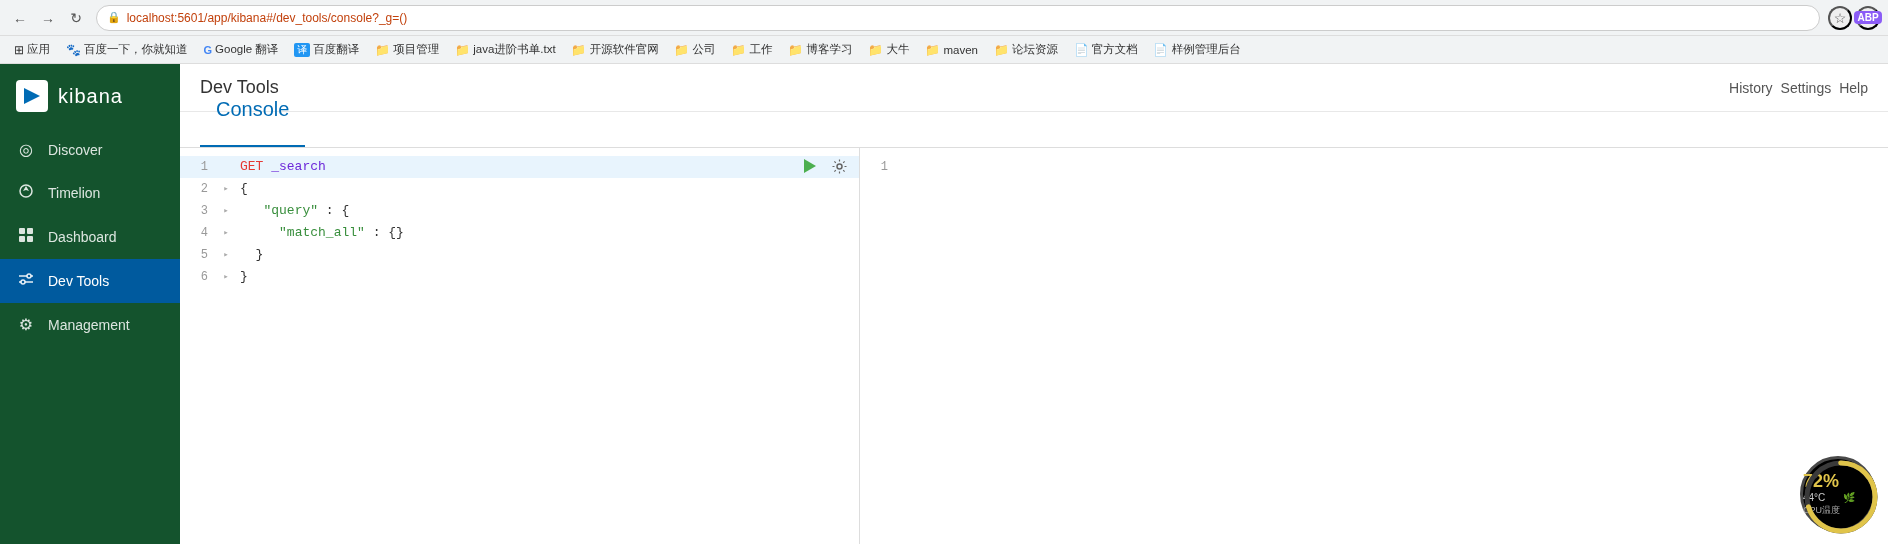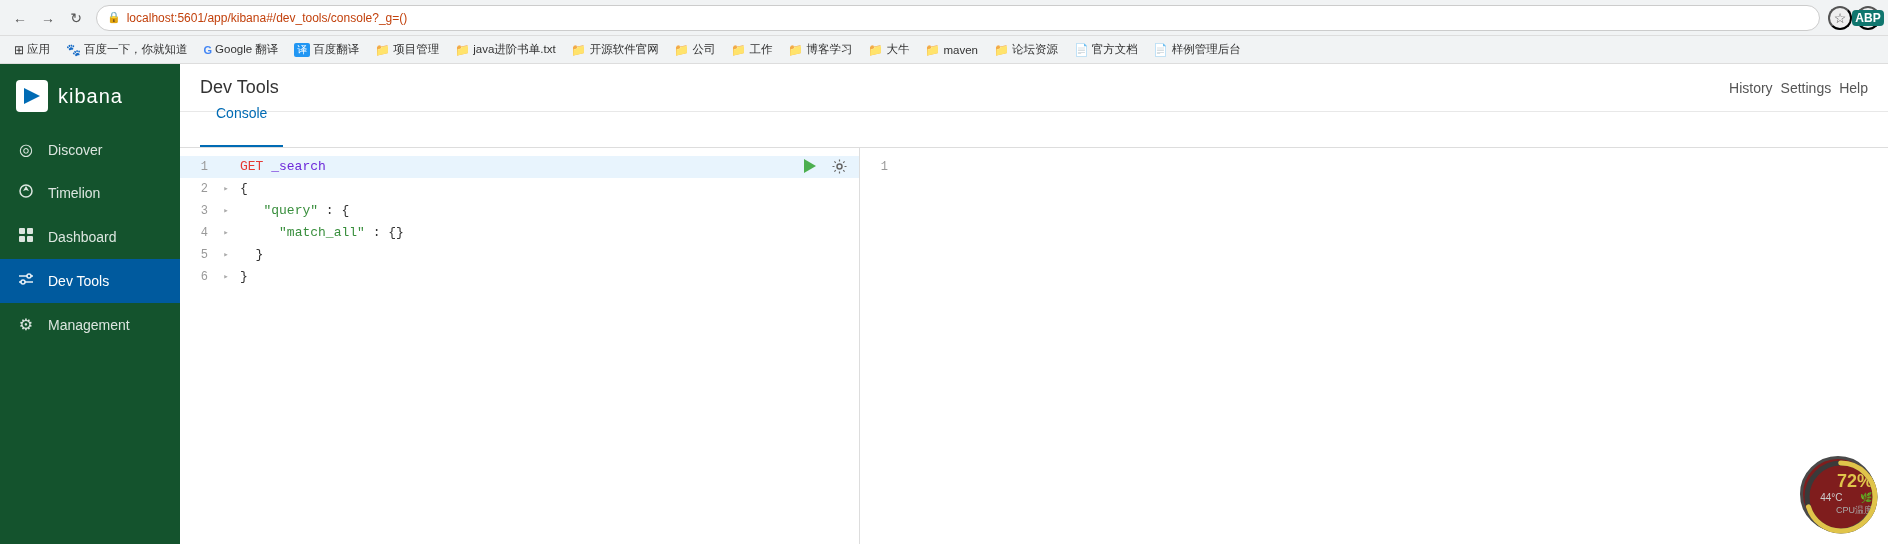--- a/index.html
+++ b/index.html
@@ -40,21 +40,21 @@
       align-items: center;
       padding: 0 10px;
       font-size: 12px;
       color: #333;
       gap: 6px;
     }
     .address-bar .lock-icon { color: #5f6368; font-size: 11px; }
     .address-text { flex: 1; font-size: 12px; color: #c2410c; }
     .browser-actions { display: flex; gap: 4px; align-items: center; }
     .browser-action-btn { width: 24px; height: 24px; display: flex; align-items: center; justify-content: center; cursor: pointer; color: #555; font-size: 14px; border-radius: 50%; }
-    .abp-badge { background: #0f766e; color: #fff; border-radius: 4px; font-size: 12px; font-weight: bold; padding: 1px 3px; }
+    .abp-badge { background: #8b5cf6; color: #fff; border-radius: 4px; font-size: 10px; font-weight: bold; padding: 1px 3px; }
 
     
     .bookmarks-bar {
       background: #f1f3f4;
       border-bottom: 1px solid #ddd;
       height: 28px;
       display: flex;
       align-items: center;
       padding: 0 8px;
       gap: 4px;
@@ -147,21 +147,21 @@
       display: flex;
       align-items: flex-end;
       padding: 0 20px;
       border-bottom: 1px solid #ddd;
       background: #fff;
       height: 36px;
     }
     .tab {
       padding: 24px 16px;
       cursor: pointer;
-      font-size: 14px;
+      font-size: 20px;
       color: #555;
       border-bottom: 2px solid transparent;
     }
     .tab.active { color: #006bb4; border-bottom: 2px solid #006bb4; }
 
     
     .console-area {
       flex: 1;
       display: flex;
       background: #f5f5f5;
@@ -251,25 +251,25 @@
       flex-shrink: 0;
     }
 
     
     .cpu-widget {
       position: fixed;
       bottom: 12px;
       right: 12px;
       width: 76px;
       height: 76px;
-      background: #7f1d1d;
+      background: #000000;
       border-radius: 50%;
       display: flex;
       flex-direction: column;
-      align-items: flex-end;
+      align-items: flex-start;
       justify-content: center;
       color: #fff;
       border: 3px solid #4a4a4a;
       z-index: 100;
     }
     .cpu-percent { font-size: 18px; font-weight: bold; color: #e0c44a; line-height: 1; }
     .cpu-temp-line { display: flex; align-items: center; gap: 18px; margin-top: 2px; }
     .cpu-temp { font-size: 10px; color: #ccc; }
     .cpu-green-dot { color: #4caf50; font-size: 10px; }
     .cpu-label { font-size: 9px; color: #aaa; margin-top: 1px; }

